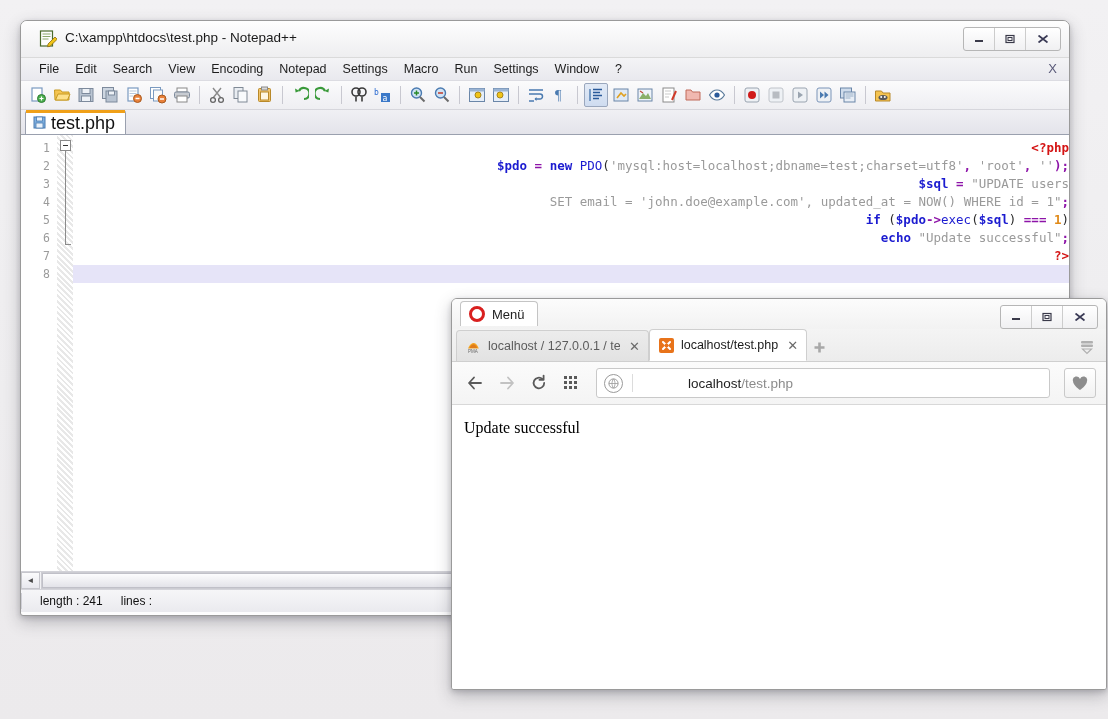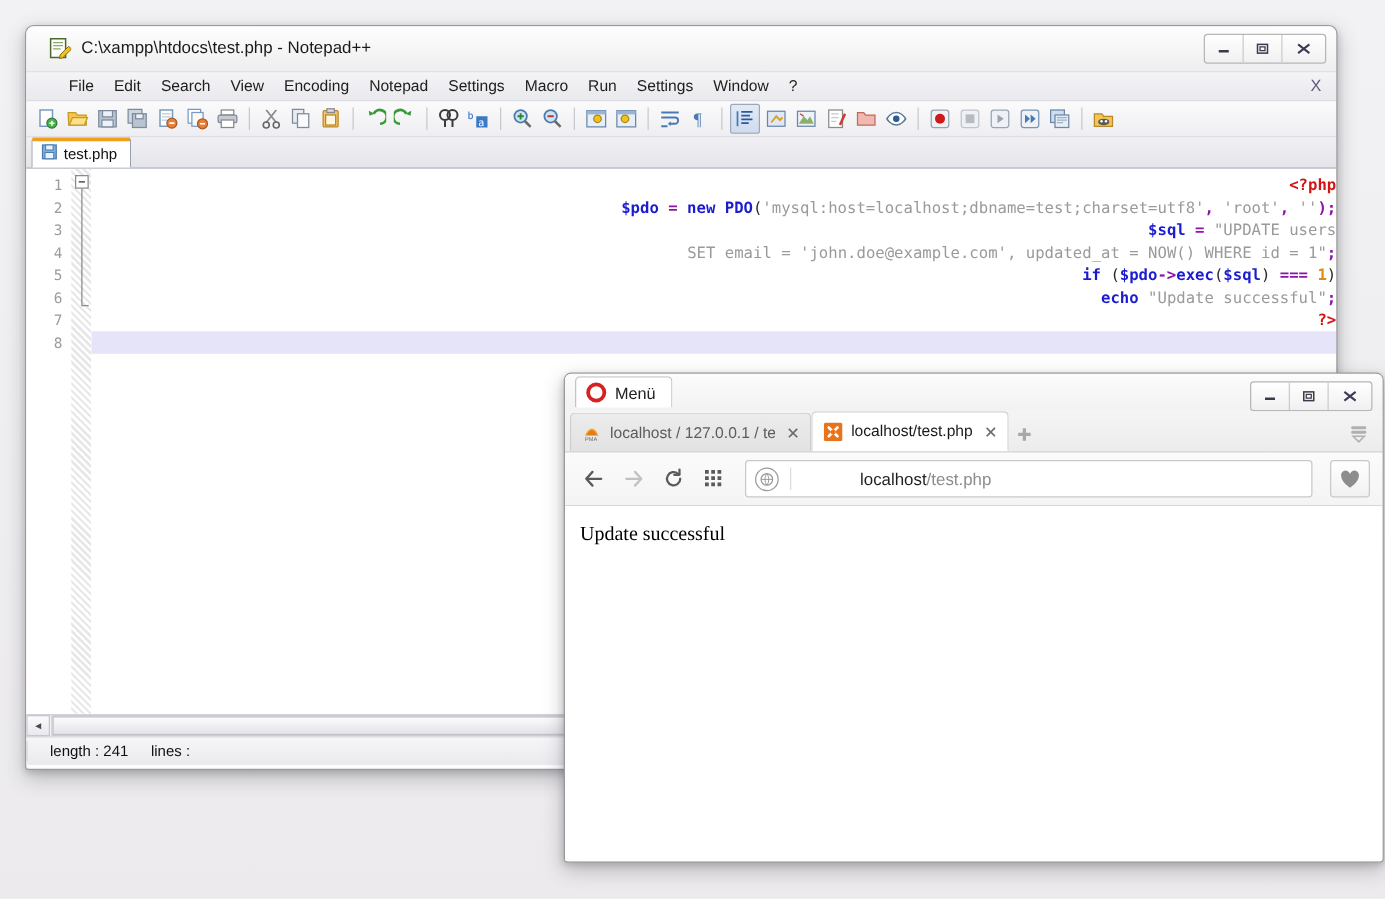--- a/index.html
+++ b/index.html
@@ -57,21 +57,21 @@
   .winbtn svg { display:block; }
 
   
   #npp { left: 20px; top: 20px; width: 1048px; height: 594px; }
 
   .menubar {
     height: 22px;
     background: linear-gradient(180deg,#f4f4f6,#e9e9ee);
     border-bottom: 1px solid #dcdce2;
     display: flex; align-items: center;
-    padding-left: 26px;
+    padding-left: 10px;
     position: relative;
   }
   .menu-item {
     font-size: 12.5px; color: #1d1d1d;
     padding: 2px 8px; white-space: nowrap;
   }
   .menu-x {
     position: absolute; right: 12px; top: 3px;
     font-size: 13px; color: #5a5a7a;
   }
@@ -97,21 +97,21 @@
     border-bottom: 1px solid #9aa0ae;
     display: flex; align-items: flex-end;
     padding-left: 4px;
   }
   .doc-tab {
     height: 22px; display: flex; align-items: center; gap: 5px;
     padding: 0 10px 0 7px;
     background: #ffffff;
     border: 1px solid #9aa0ae; border-bottom: none;
     border-radius: 2px 2px 0 0;
-    font-size: 12px; color: #111;
+    font-size: 18px; color: #111;
     position: relative;
   }
   .doc-tab .tab-accent {
     position: absolute; left: 0; right: 0; top: -2px; height: 3px;
     background: #f0a018;
   }
 
   .editor-area {
     position: relative;
     height: 436px;
@@ -154,21 +154,21 @@
     font-family: "DejaVu Sans Mono", monospace;
     font-size: 12.5px;
     overflow: hidden;
     text-align: right;
   }
   .code-line { height: 18px; line-height: 18px; white-space: pre; padding-left: 4px; }
   .code-line.cur { background: #e6e4f8; }
   .t-tag   { color: #d41414; font-weight: bold; }
   .t-var   { color: #1b1bd0; font-weight: bold; }
   .t-kw    { color: #1b1bd0; font-weight: bold; }
-  .t-fn    { color: #1b1bd0; font-weight: bold; }
+  .t-fn    { color: #1b1bd0; font-weight: normal; }
   .t-str   { color: #9a9a9a; }
   .t-op    { color: #8d14a8; font-weight: bold; }
   .t-num   { color: #e08a18; font-weight: bold; }
   .t-plain { color: #2a2a2a; }
   .t-punct { color: #8d14a8; font-weight: bold; }
 
   .hscroll-row {
     height: 17px; display: flex; align-items: center;
     background: #f1f1f4;
     border-top: 1px solid #d2d2d8;

